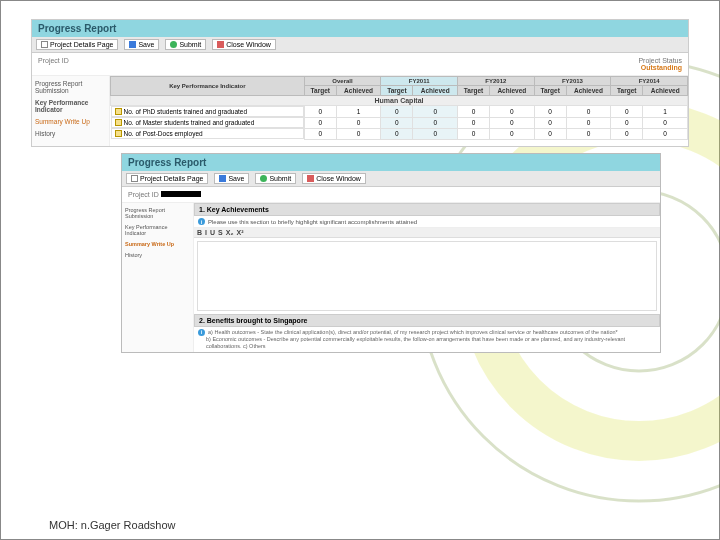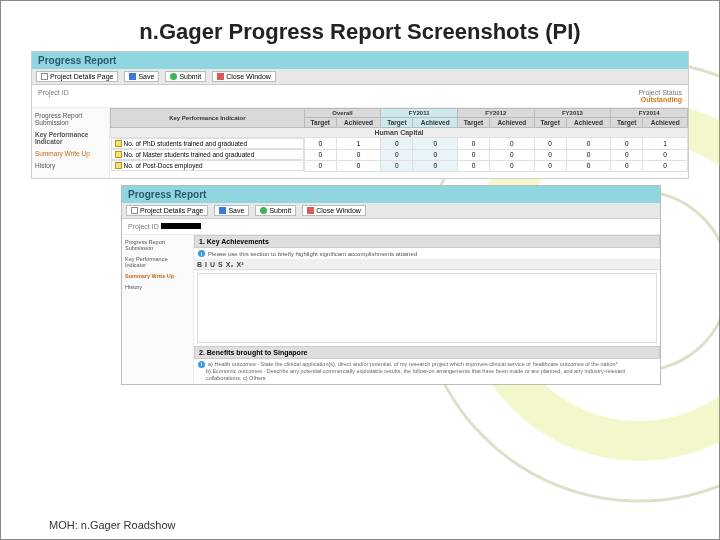--- a/index.html
+++ b/index.html
@@ -42,21 +42,20 @@
 </head>
 <body>
 
 <div class="slide">
   <svg class="bg-circles" viewBox="0 0 400 500">
     <circle cx="260" cy="240" r="220" fill="none" stroke="#6a8a2a" stroke-width="3"></circle>
     <circle cx="260" cy="240" r="160" fill="none" stroke="#d6df3a" stroke-width="40"></circle>
     <circle cx="260" cy="240" r="90" fill="none" stroke="#6a8a2a" stroke-width="3"></circle>
   </svg>
 
-  <div class="title">n.Gager Progress Report Screenshots (PI)</div>
 
   <div class="scr scr1">
     <div class="pr-header">Progress Report</div>
     <div class="toolbar">
       <div class="tbtn">
           <span class="icon-sm" style="background:#fff;border:0.5px solid #888"></span>
           <span>Project Details Page</span>
         </div>
       <div class="tbtn">
           <span class="icon-sm" style="background:#3a7adb"></span>

